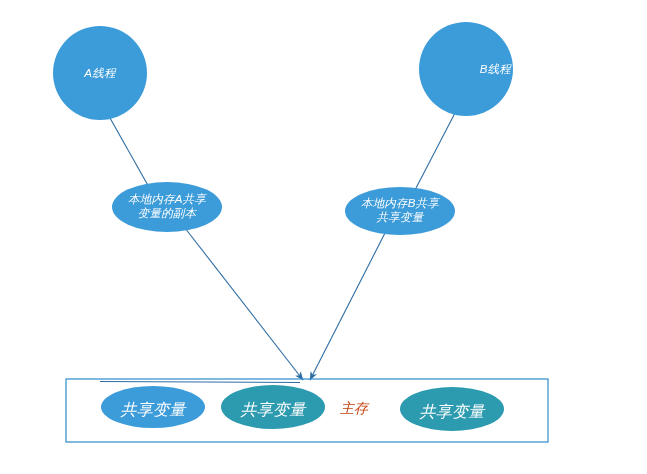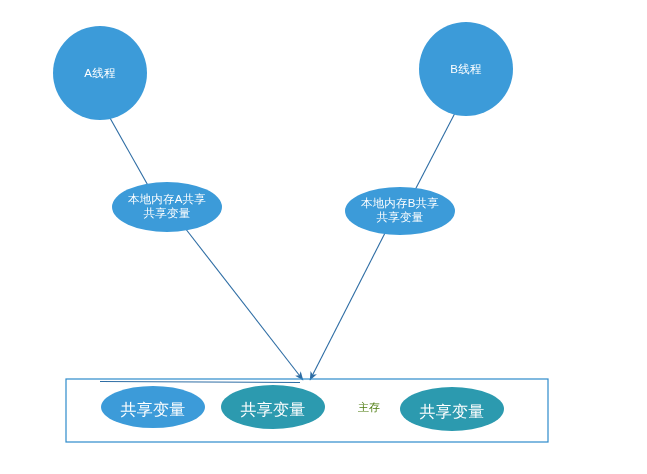--- a/index.html
+++ b/index.html
@@ -9,20 +9,21 @@
   }
   body {
     font-family: "Liberation Sans", sans-serif;
   }
   #canvas {
     position: relative;
     width: 626px;
     height: 474px;
     background: #ffffff;
     overflow: hidden;
+    font-style: italic;
   }
   svg.layer {
     position: absolute;
     left: 0;
     top: 0;
     width: 647px;
     height: 474px;
   }
   .node-label {
     position: absolute;
@@ -37,23 +38,23 @@
     font-size: 11.5px;
   }
   .local-label {
     font-size: 11.5px;
   }
   .shared-label {
     font-size: 16px;
   }
   .main-mem-label {
     position: absolute;
-    color: #4d7c0f;
-    font-size: 11px;
-    text-align: right;
+    color: #c2410c;
+    font-size: 14px;
+    text-align: left;
     white-space: nowrap;
   }
 </style>
 </head>
 <body>
 
 <div id="canvas">
 
   <svg class="layer" viewBox="0 0 647 474">
     <defs>
@@ -84,24 +85,24 @@
     </g>
 
     <g>
       <ellipse cx="167" cy="207" rx="55" ry="25" fill="#3C9BD9"></ellipse>
       <ellipse cx="400" cy="211" rx="55" ry="24" fill="#3C9BD9"></ellipse>
     </g>
   </svg>
 
   <div class="node-label thread-label" style="left:55px; top:66px; width:90px;">A线程</div>
 
-  <div class="node-label thread-label" style="left:421px; top:62px; width:90px;">B线程</div>
+  <div class="node-label thread-label" style="left:421px; top:62px; width:90px;text-align:right;">B线程</div>
 
   <div class="node-label local-label" style="left:112px; top:192px; width:110px;">本地内存A共享
-共享变量</div>
+变量的副本</div>
 
   <div class="node-label local-label" style="left:345px; top:196px; width:110px;">本地内存B共享
 共享变量</div>
 
   <div class="node-label shared-label" style="left:103px; top:400px; width:100px;">共享变量</div>
 
   <div class="node-label shared-label" style="left:223px; top:400px; width:100px;">共享变量</div>
 
   <div class="node-label shared-label" style="left:402px; top:402px; width:100px;">共享变量</div>
 

